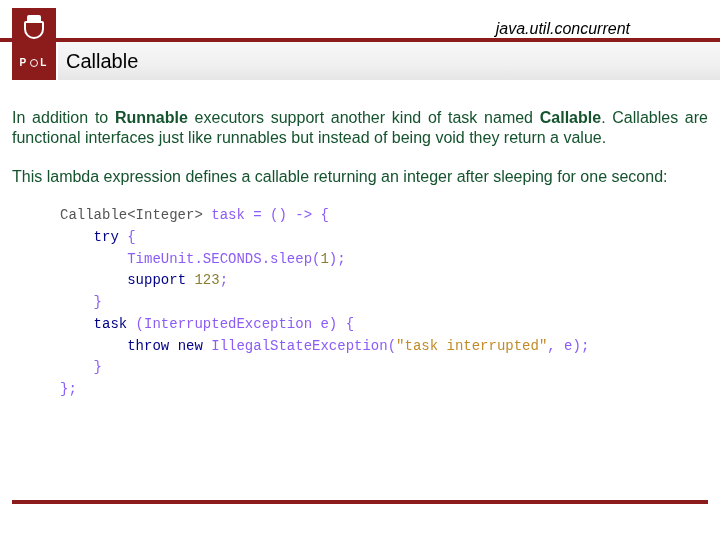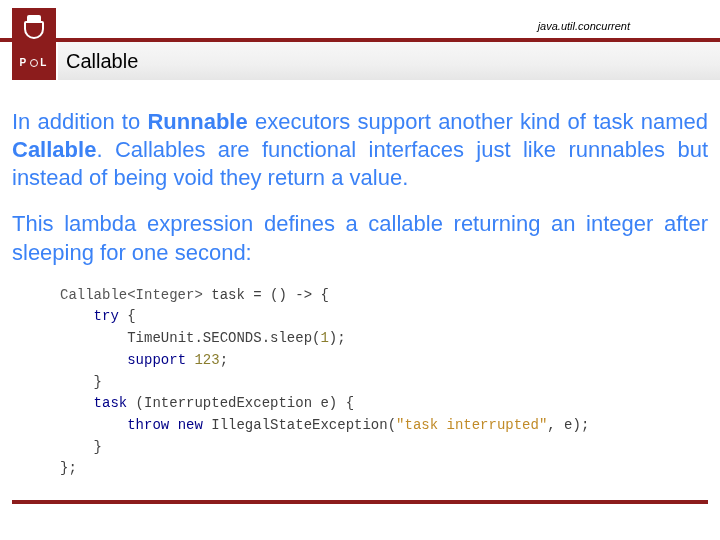--- a/index.html
+++ b/index.html
@@ -9,21 +9,21 @@
     background: #ffffff;
     font-family: Arial, Helvetica, sans-serif;
     position: relative;
     overflow: hidden;
   }
   .header-package {
     position: absolute;
     top: 20px;
     right: 90px;
     font-style: italic;
-    font-size: 11px;
+    font-size: 16px;
     color: #000;
   }
   .top-divider {
     position: absolute;
     top: 38px;
     left: 0;
     right: 0;
     height: 4px;
     background: #8c1c1c;
   }
@@ -93,41 +93,41 @@
     font-size: 20px;
     color: #000;
   }
   .content {
     position: absolute;
     top: 108px;
     left: 12px;
     right: 12px;
   }
   .para {
-    font-size: 22px;
+    font-size: 16px;
     line-height: 1.28;
-    color: #3b82f6;
+    color: #14532d;
     text-align: justify;
     margin-bottom: 18px;
   }
   .para .bold { font-weight: bold; }
   .code-block {
     margin-top: 8px;
     padding-left: 48px;
     font-family: "Courier New", monospace;
     font-size: 14px;
     line-height: 1.55;
     color: #333;
   }
   .code-line { white-space: pre; }
   .kw { color: #000088; font-weight: normal; }
   .type { color: #555555; text-align: right; }
   .num { color: #8a7d2e; }
   .str { color: #c18b28; }
-  .ident { color: #404040; }
+  .ident { color: #8b5cf6; }
   .bottom-divider {
     position: absolute;
     bottom: 36px;
     left: 12px;
     right: 12px;
     height: 4px;
     background: #8c1c1c;
   }
 </style>
 </head>

